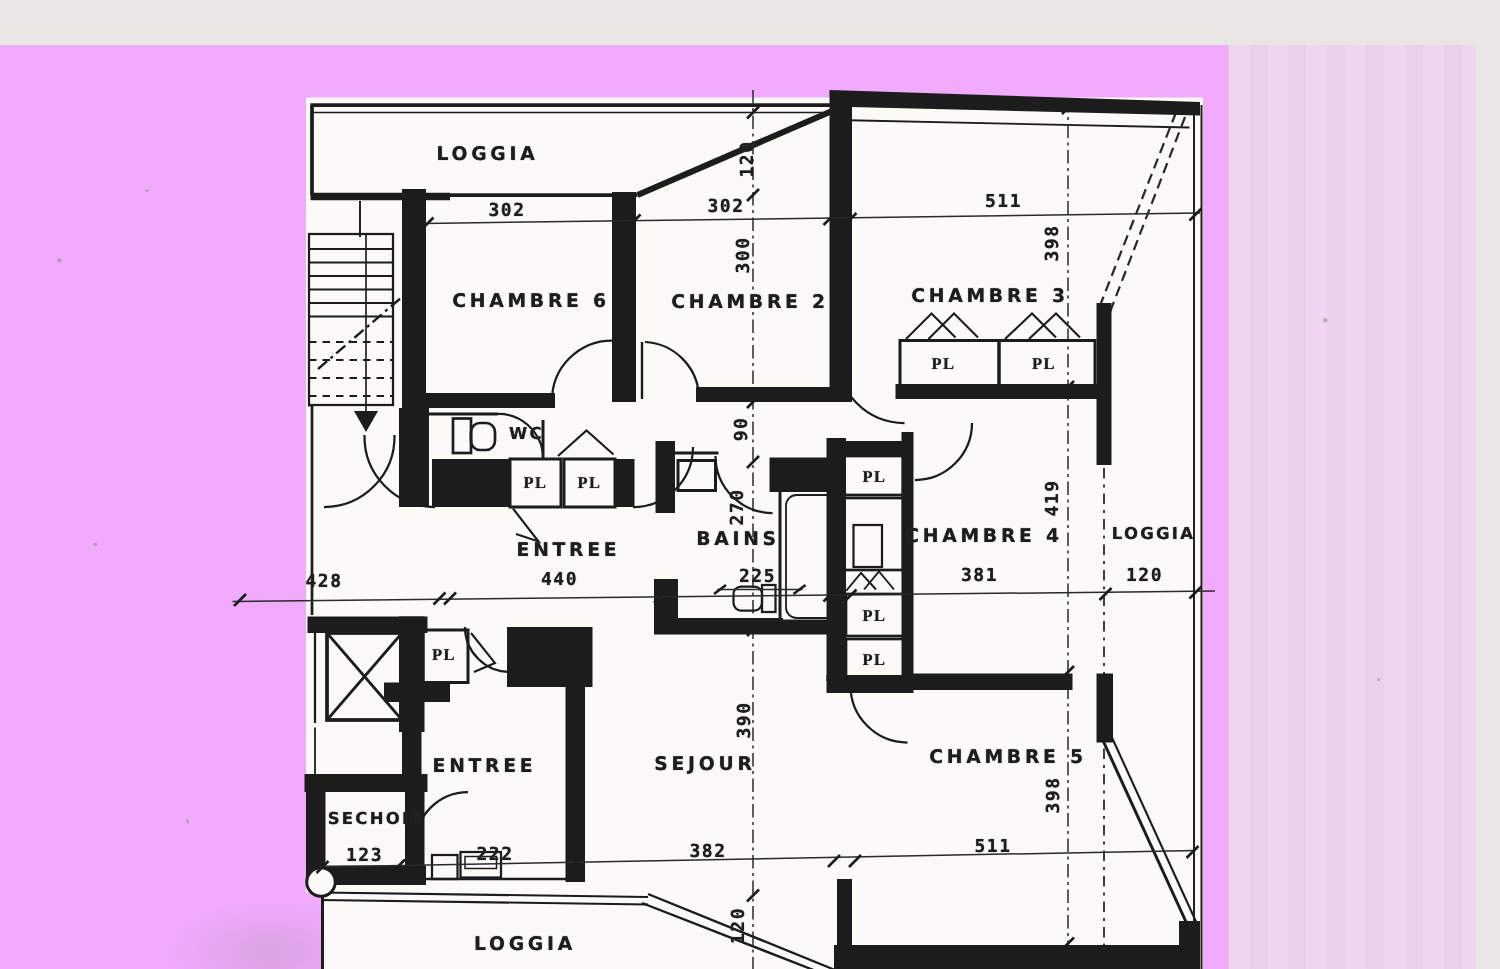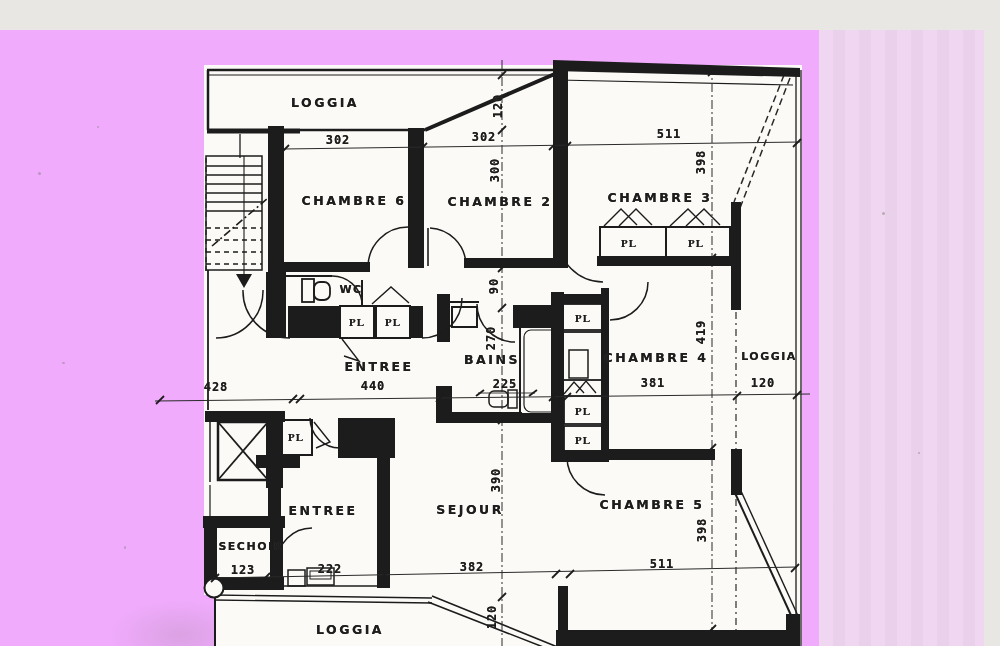--- a/index.html
+++ b/index.html
@@ -249,21 +249,21 @@
   <div class="lbl room" style="left:500px;top:171px">CHAMBRE 2</div>
   <div class="lbl room" style="left:660px;top:167px">CHAMBRE 3</div>
   <div class="lbl small" style="left:351px;top:259px">WC</div>
   <div class="lbl room" style="left:379px;top:336px">ENTREE</div>
   <div class="lbl room" style="left:492px;top:329px">BAINS</div>
   <div class="lbl room" style="left:656px;top:327px">CHAMBRE 4</div>
   <div class="lbl small" style="left:769px;top:326px">LOGGIA</div>
   <div class="lbl room" style="left:323px;top:480px">ENTREE</div>
   <div class="lbl small" style="left:251px;top:516px">SECHOIR</div>
   <div class="lbl room" style="left:470px;top:479px">SEJOUR</div>
-  <div class="lbl room" style="left:652px;top:474px">CHAMBRE 5</div>
+  <div class="lbl room" style="left:672px;top:474px">CHAMBRE 5</div>
   <div class="lbl room" style="left:350px;top:599px">LOGGIA</div>
 
   <div class="lbl pl" style="left:629px;top:213px">PL</div>
   <div class="lbl pl" style="left:696px;top:213px">PL</div>
   <div class="lbl pl" style="left:357px;top:292px">PL</div>
   <div class="lbl pl" style="left:393px;top:292px">PL</div>
   <div class="lbl pl" style="left:583px;top:288px">PL</div>
   <div class="lbl pl" style="left:583px;top:381px">PL</div>
   <div class="lbl pl" style="left:583px;top:410px">PL</div>
   <div class="lbl pl" style="left:296px;top:407px">PL</div>

